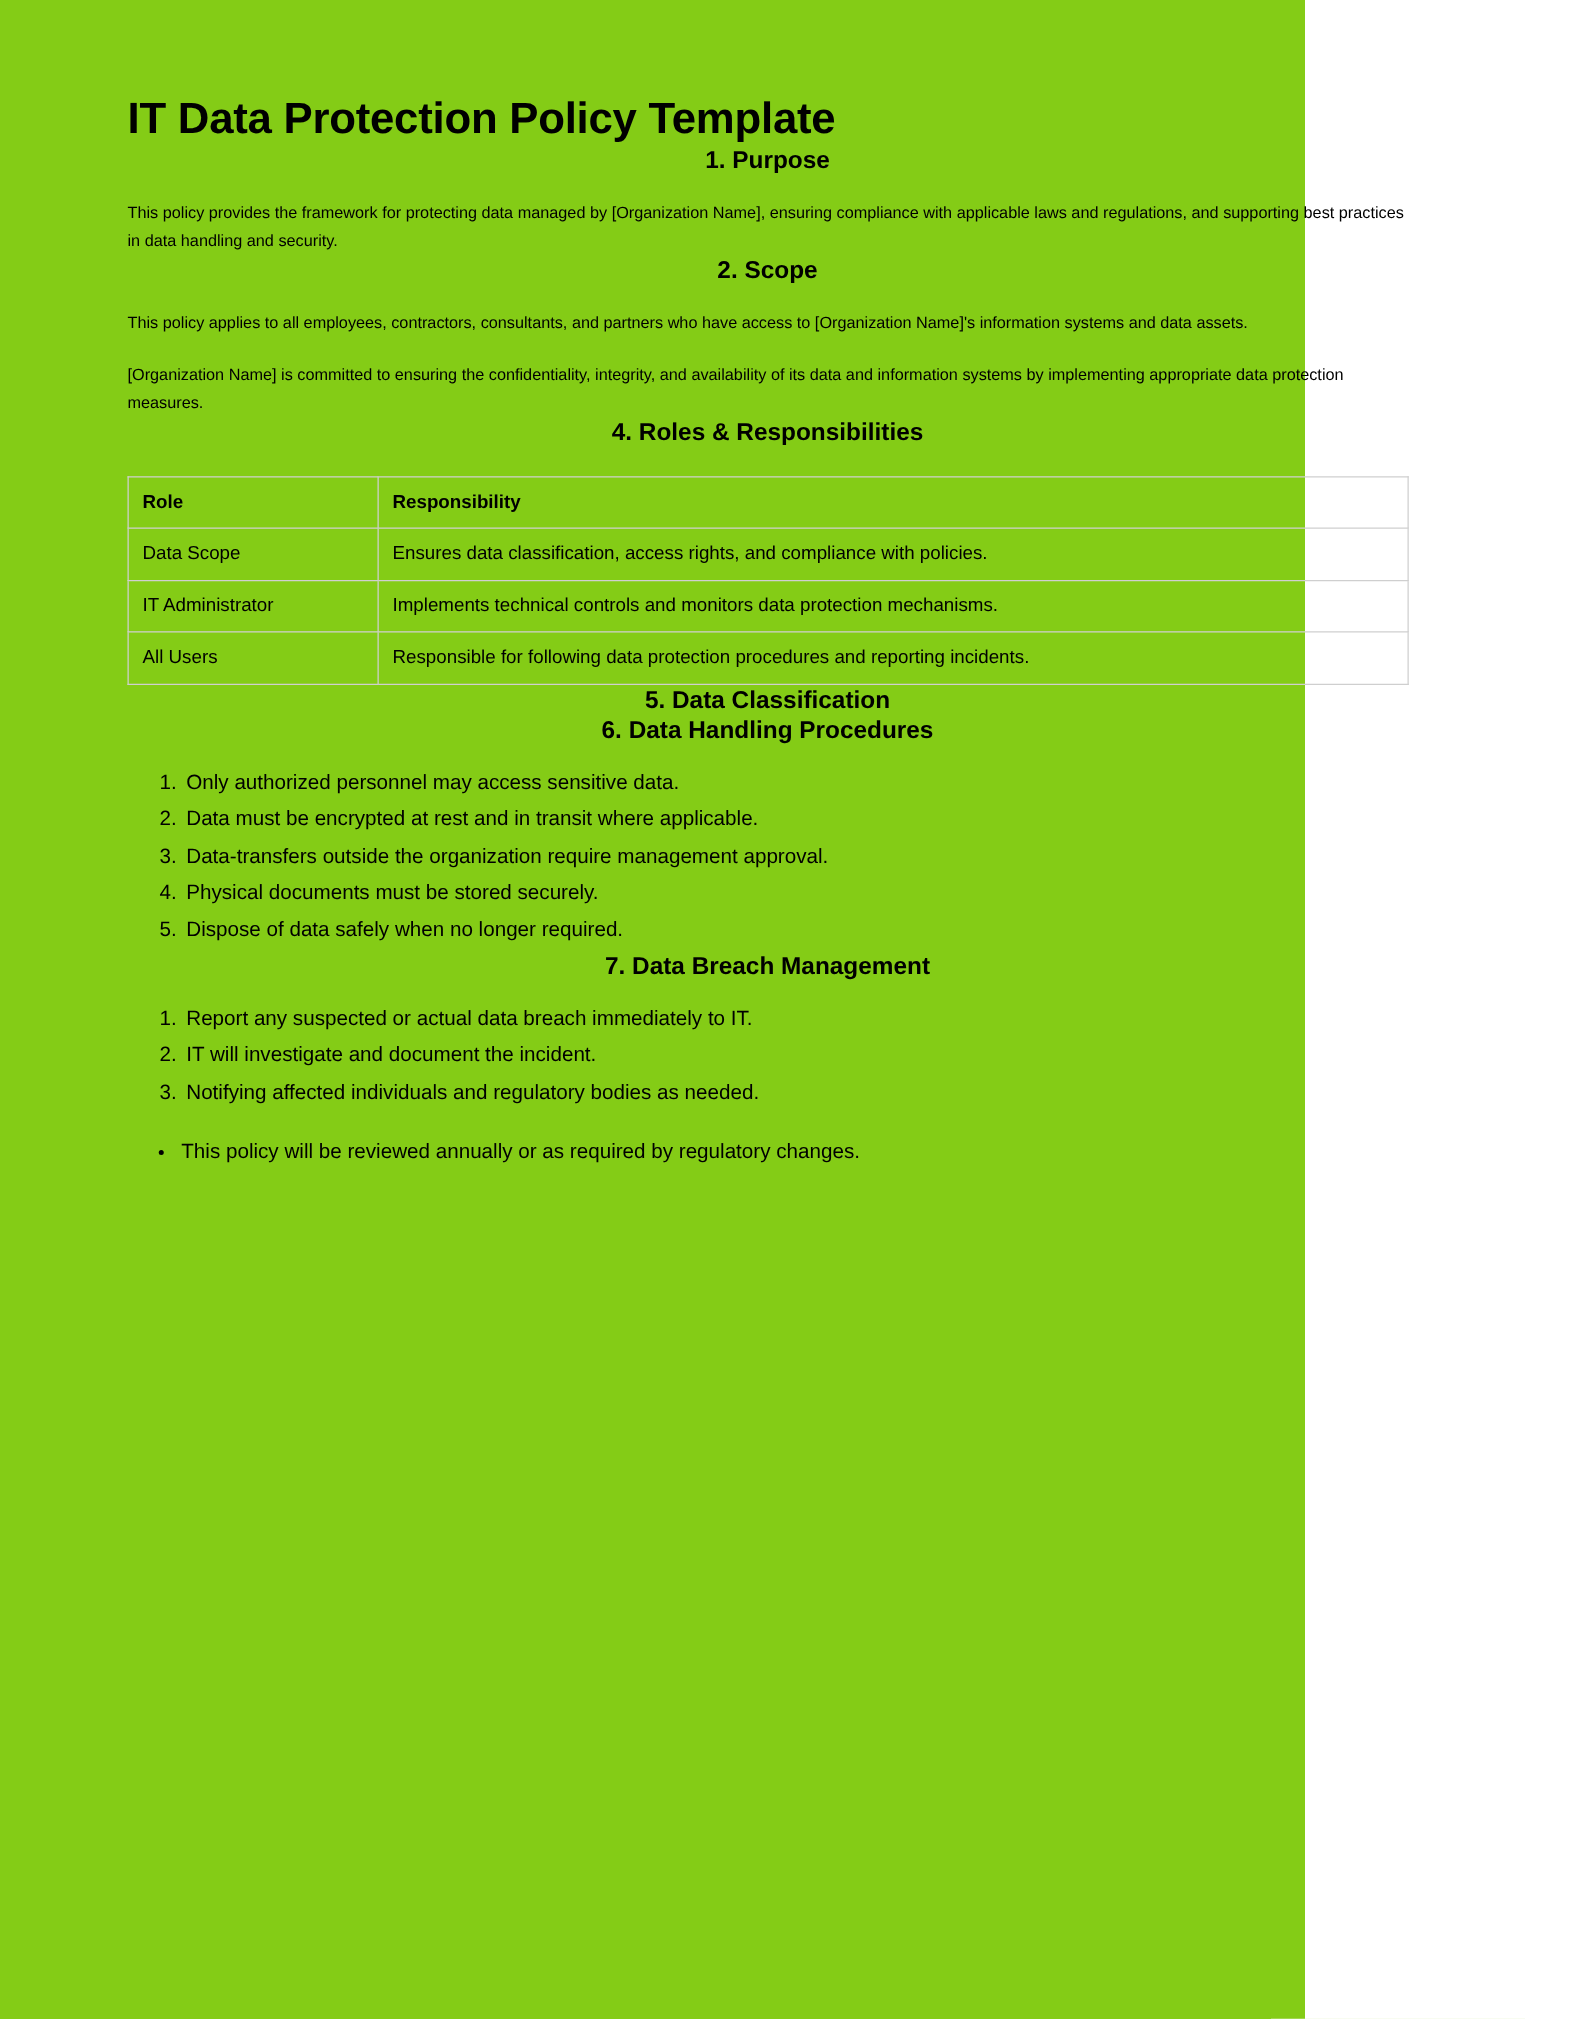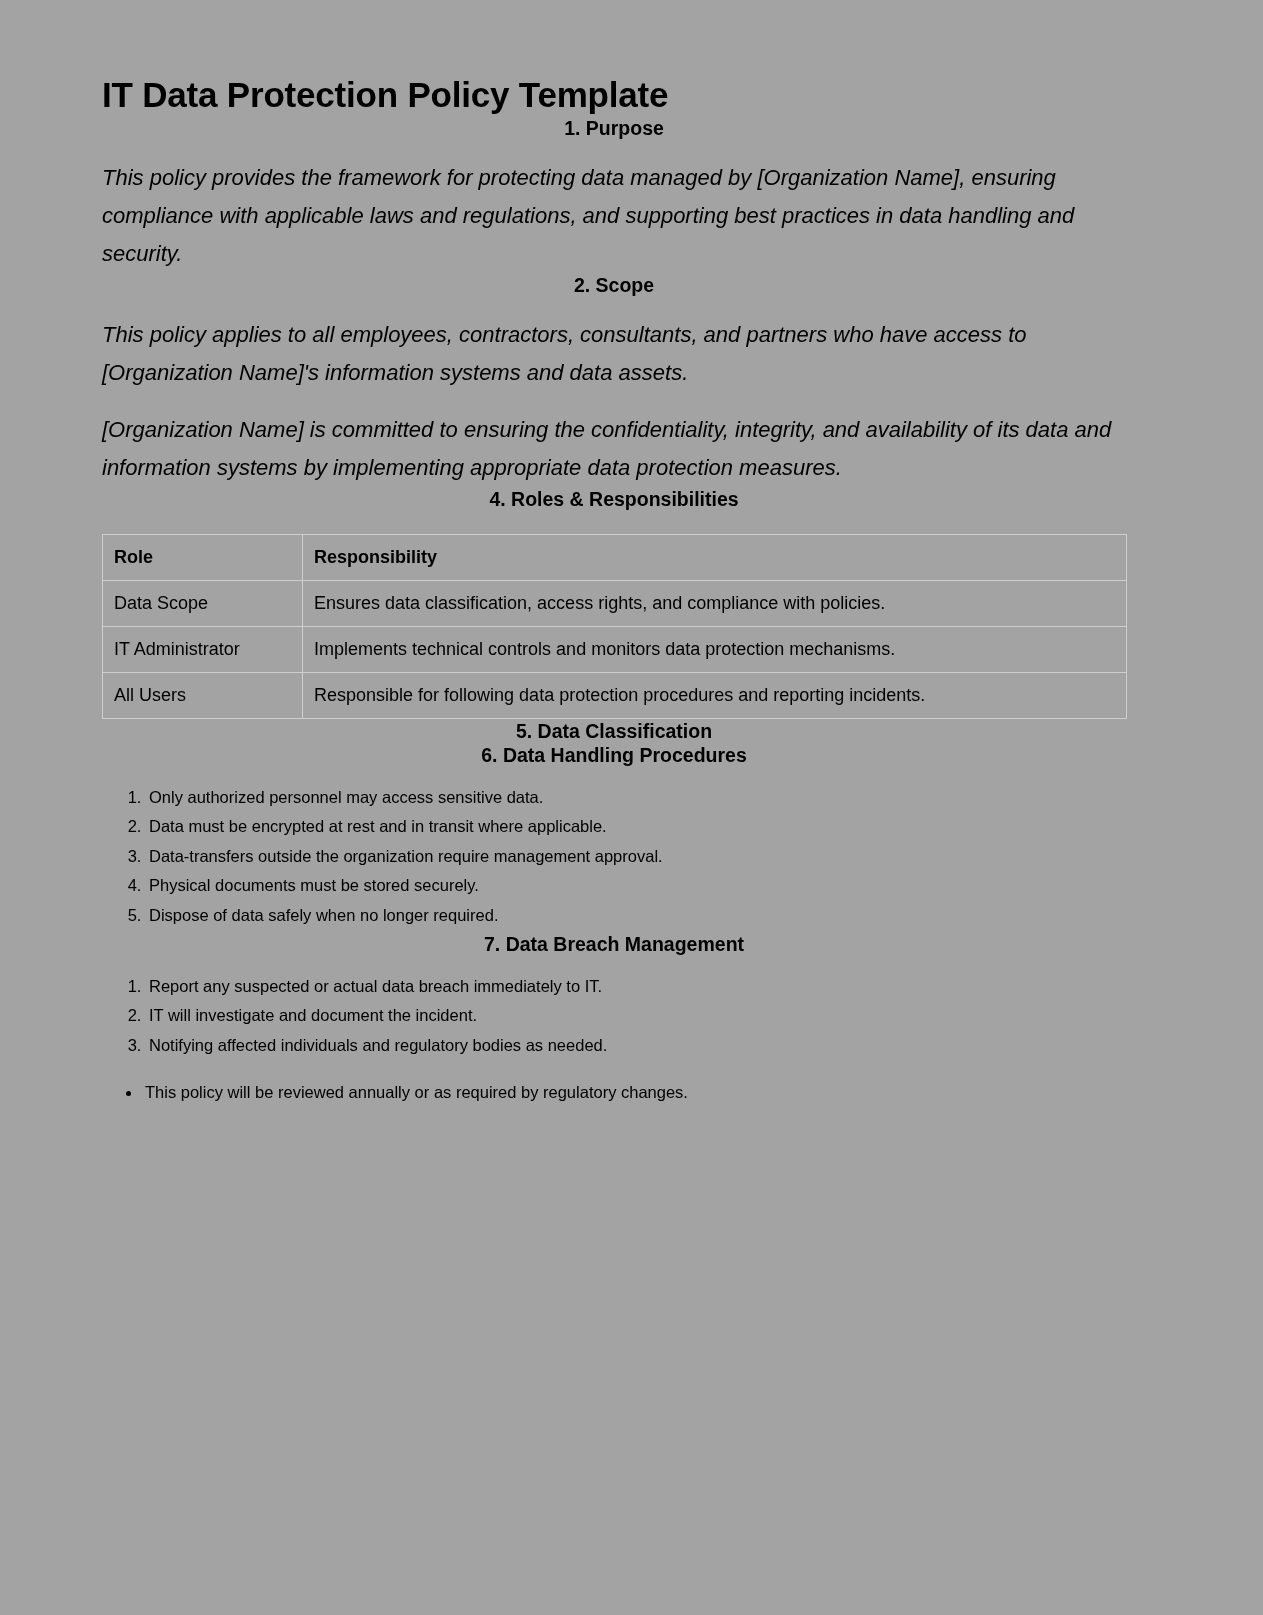--- a/index.html
+++ b/index.html
@@ -14,23 +14,23 @@
     overflow: hidden;
     font-family: "Liberation Sans", sans-serif;
     color: #000000;
     -webkit-font-smoothing: antialiased;
   }
 
   .page {
     position: absolute;
     left: 0;
     top: 0;
-    width: 1263px;
+    width: 1044px;
     height: 1615px;
-    background: #a3a3a3;
+    background: #84cc16;
   }
 
   
   .doc-clip {
     position: absolute;
     left: 0;
     top: 0;
     width: 1263px;
     height: 1272px;
     overflow: hidden;
@@ -66,35 +66,34 @@
   .s-purpose     { margin-top: 38px; }
   .s-scope       { margin-top: 44px; }
   .s-policy      { margin-top: 45px; }
   .s-roles       { margin-top: 46px; }
   .s-classify    { margin-top: 41px; }
   .s-handling    { margin-top: 42px; }
   .s-breach      { margin-top: 42px; }
   .s-compliance  { margin-top: 42px; }
 
   p.body-text {
-    font-size: 22px;
+    font-size: 13px;
     line-height: 1.72;
     margin: 0;
     padding-top: 19px;
     color: #000000;
-    font-style: italic;
   }
 
   
   .roles-table {
     margin-top: 23px;
     border-collapse: collapse;
     width: 1024px;
     table-layout: fixed;
-    font-size: 18px;
+    font-size: 15px;
   }
   .roles-table th,
   .roles-table td {
     border: 1px solid #cfcfcf;
     text-align: left;
     vertical-align: middle;
     padding: 9px 11px;
     line-height: 1.5;
     color: #000000;
   }

